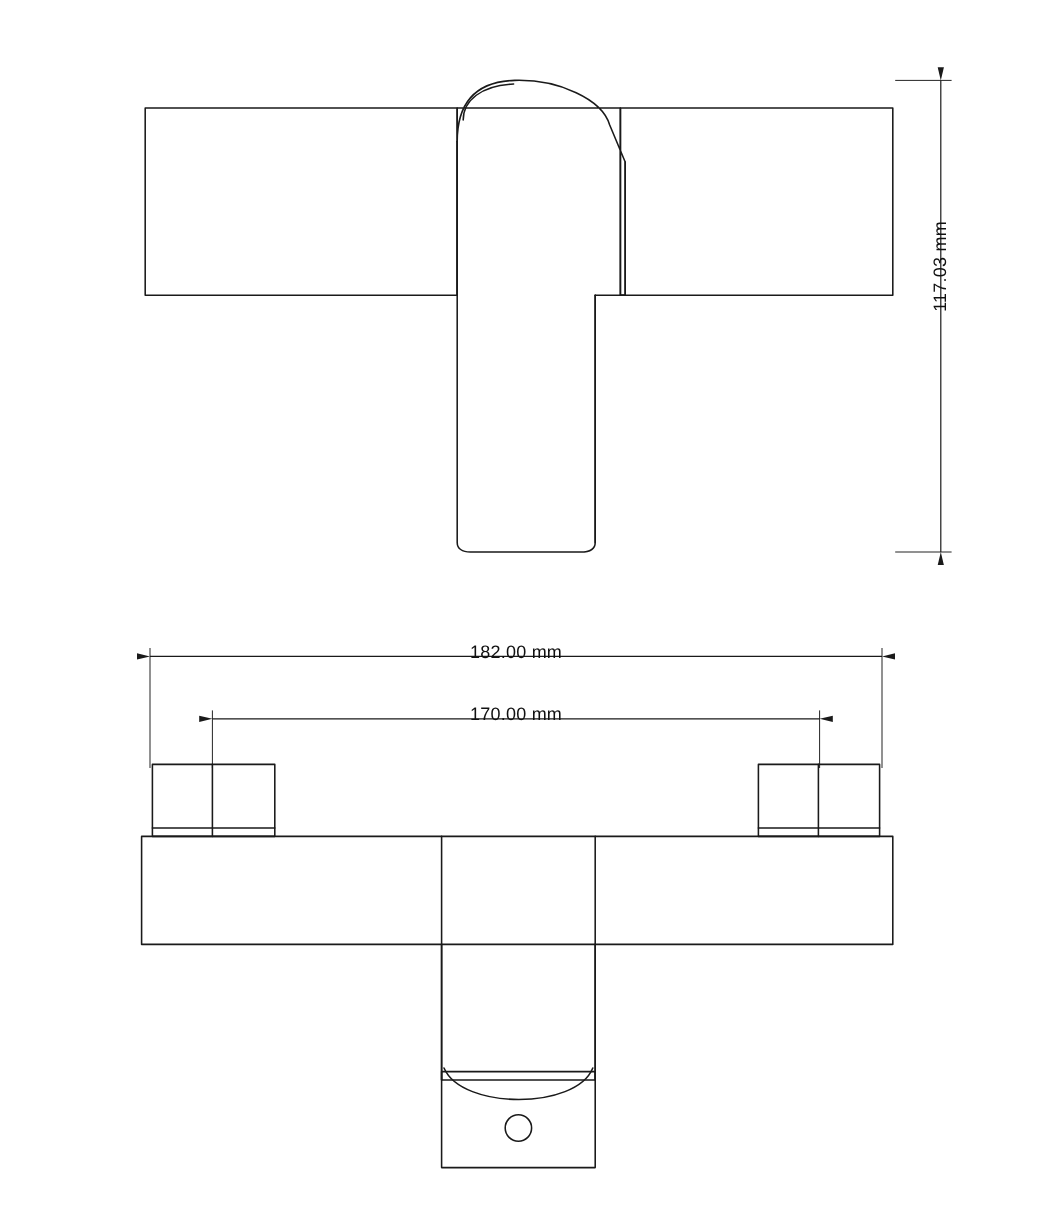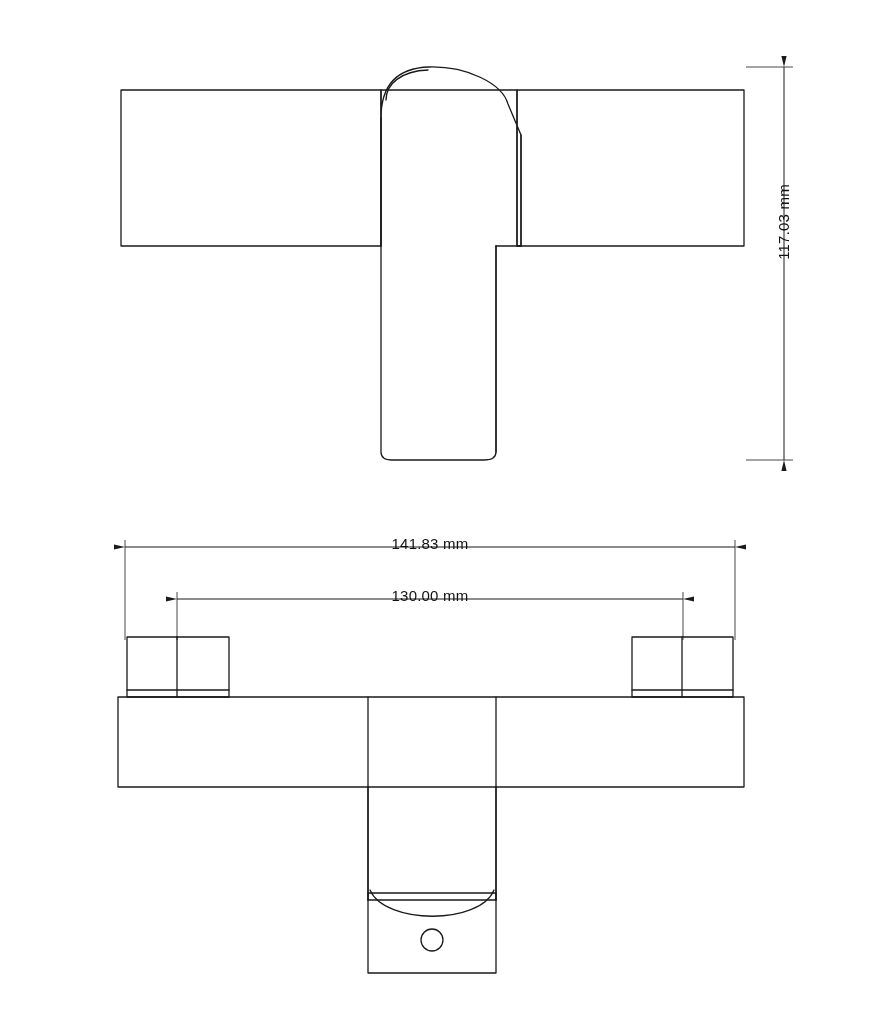--- a/index.html
+++ b/index.html
@@ -119,17 +119,17 @@
 
     <g stroke="#1a1a1a" stroke-width="1" fill="none">
       <line x1="177" y1="592" x2="177" y2="640" stroke-width="0.8"></line>
       <line x1="683" y1="592" x2="683" y2="640" stroke-width="0.8"></line>
       <line x1="177" y1="599" x2="683" y2="599" marker-start="url(#arrow-start)" marker-end="url(#arrow-end)"></line>
     </g>
   </svg>
 
   <div class="dim-label" id="label-height">117.03 mm</div>
 
-  <div class="dim-label" id="label-overall">141.83 mm</div>
+  <div class="dim-label" id="label-overall">182.00 mm</div>
 
-  <div class="dim-label" id="label-centers">130.00 mm</div>
+  <div class="dim-label" id="label-centers">170.00 mm</div>
 
 </div>
 
 </body></html>

